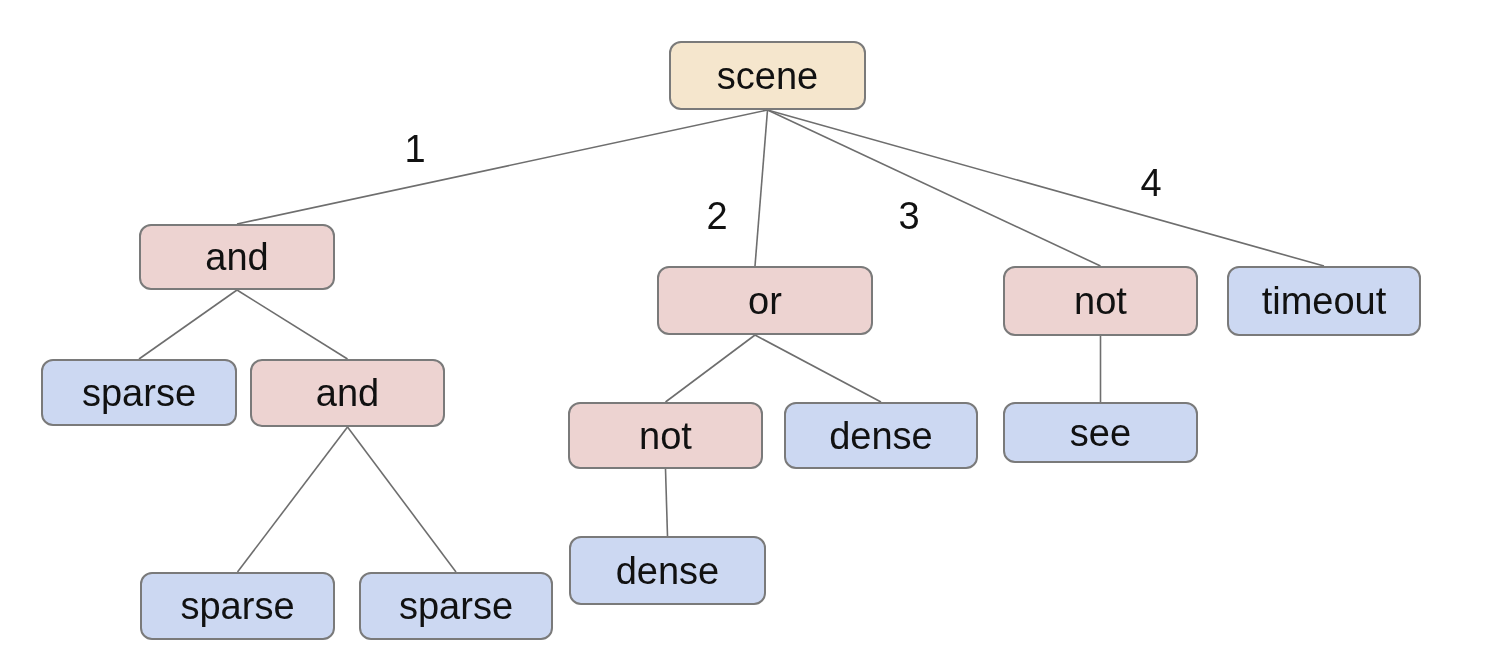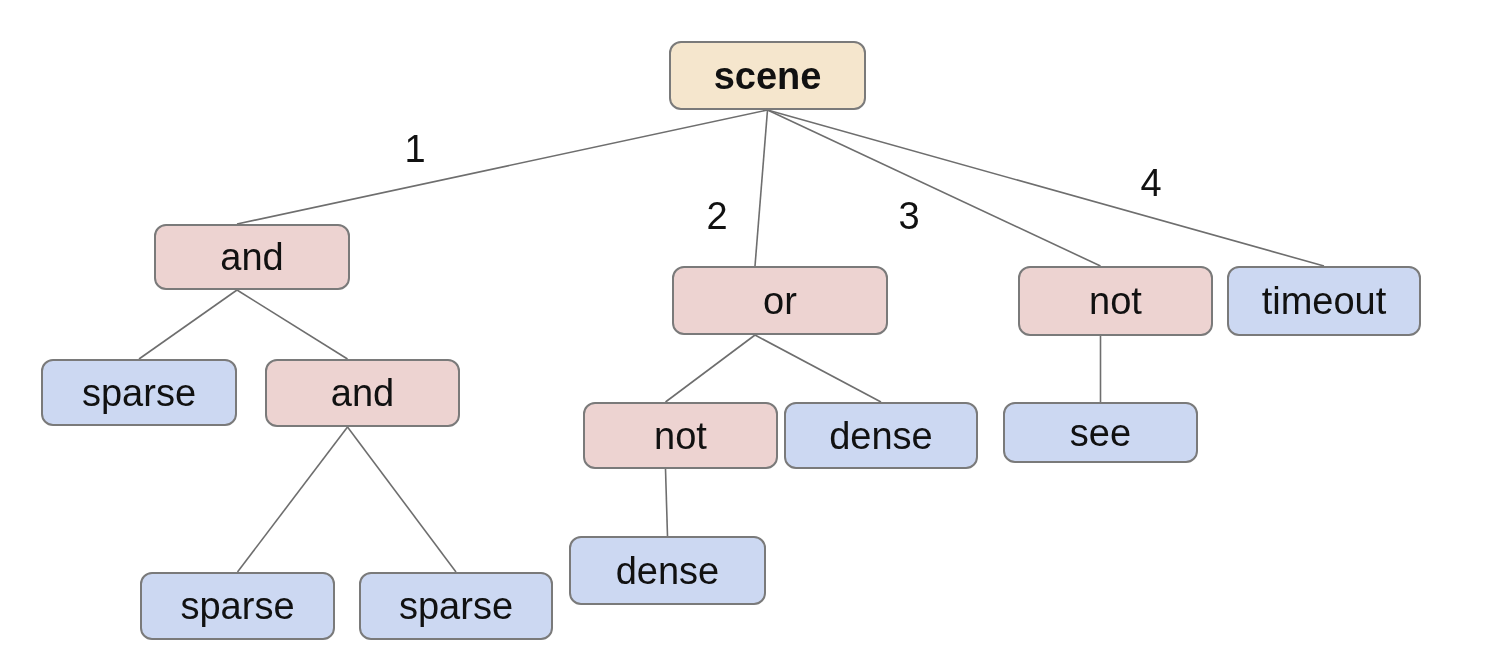--- a/index.html
+++ b/index.html
@@ -25,22 +25,22 @@
     display: flex;
     align-items: center;
     justify-content: center;
     border: 2px solid var(--node-border, #7a7a7a);
     border-radius: 12px;
     font-size: 38px;
     line-height: 1;
     color: #111111;
     white-space: nowrap;
   }
-  .node-root     { background: var(--fill-root, #f5e6cd); font-weight: bold; }
-  .node-operator { background: var(--fill-operator, #edd3d1); margin-left: 15px; }
+  .node-root     { background: var(--fill-root, #f5e6cd); }
+  .node-operator { background: var(--fill-operator, #edd3d1); }
   .node-leaf     { background: var(--fill-leaf, #ccd8f2); }
   .edge-label {
     position: absolute;
     transform: translate(-50%, -50%);
     font-size: 38px;
     line-height: 1;
     color: #111111;
   }
 </style>
 </head>

